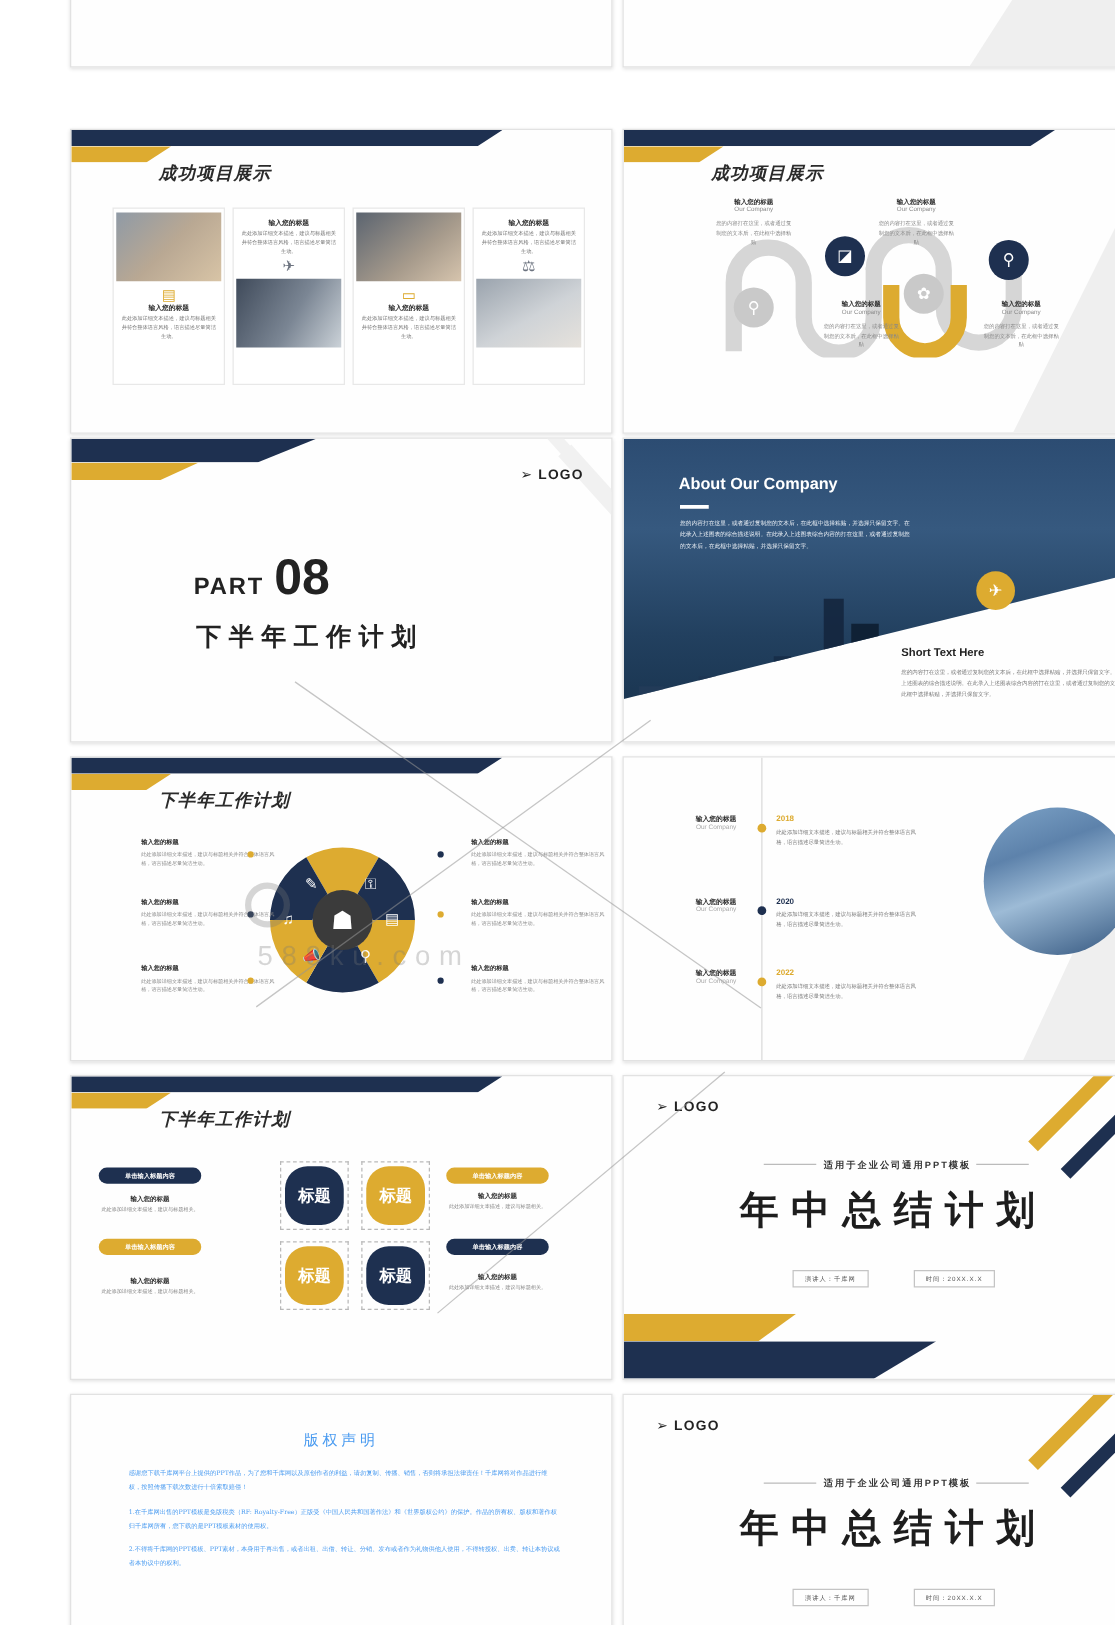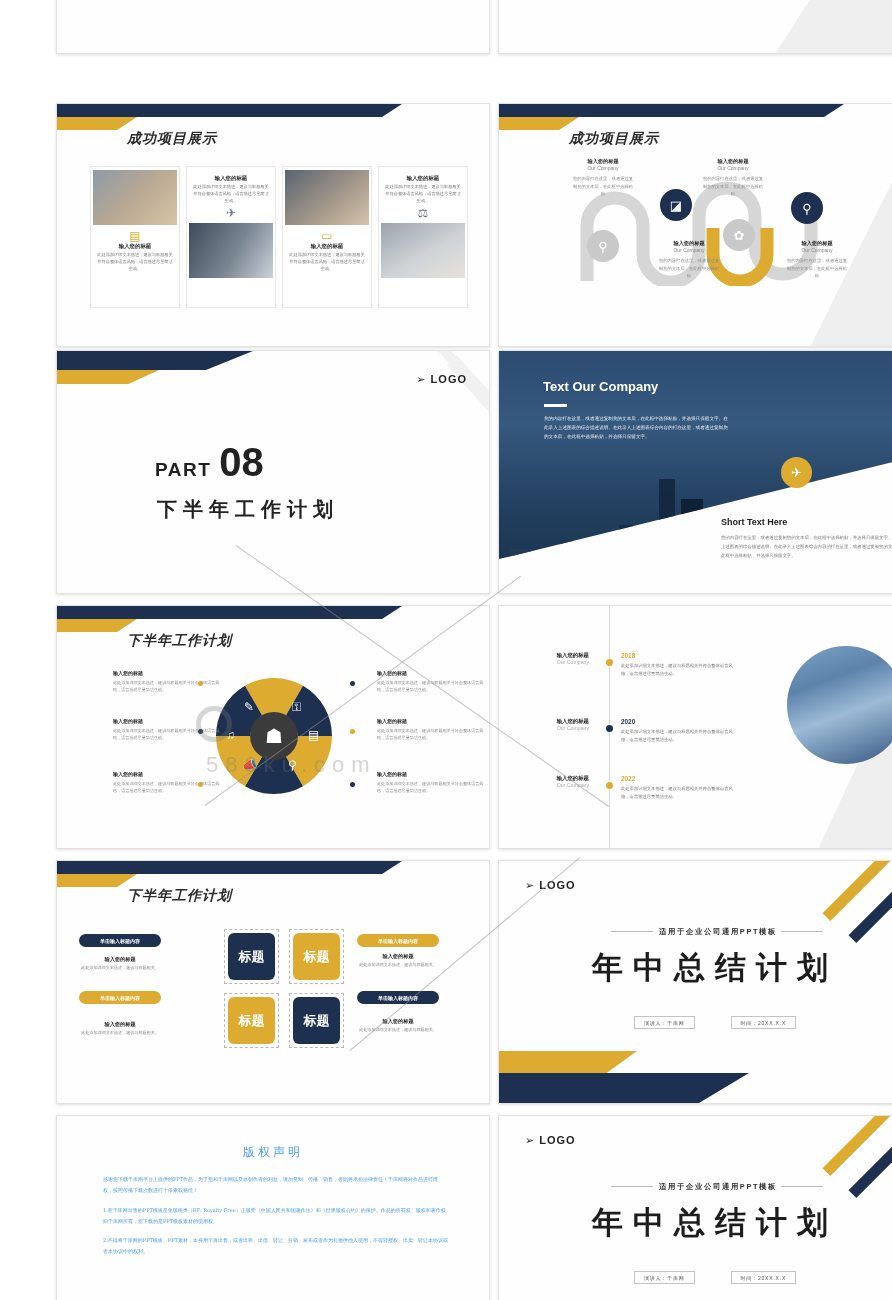--- a/index.html
+++ b/index.html
@@ -132,21 +132,21 @@
       border-radius:50%;
       background: linear-gradient(160deg,#7ea4c8 0%,#5d82ab 30%,#9dbbd6 55%,#32557e 100%); }
 
   
   .pill { position:absolute; width:82px; height:13px; border-radius:7px;
       display:flex; align-items:center; justify-content:center;
       color:#fff; font-size:5px; font-weight:bold; }
   .pill.navy { background:#1e3050; }
   .pill.gold { background:#ddab30; }
   .blk-wrap { position:absolute; width:55px; height:55px; border:1px dashed #b9b9b9; padding:3px; }
-  .blk { width:100%; height:100%; border-radius:6px; color:#fff;
+  .blk { width:100%; height:100%; border-radius:18px; color:#fff;
       display:flex; align-items:center; justify-content:center;
       font-size:13px; font-weight:bold; }
   .blk.navy { background:#1e3050; }
   .blk.gold { background:#ddab30; }
   .blk-side { position:absolute; width:104px; text-align:center; }
   .blk-side .t { font-size:5.2px; font-weight:bold; color:#2b2b2b; }
   .blk-side .d { font-size:4.1px; line-height:1.7; color:#888; margin-top:2px; }
 
   
   .cv-sub { position:absolute; top:66px; left:3px; width:100%; text-align:center;
@@ -306,21 +306,21 @@
   </div>
 
   <div class="slide col-r r2">
     <div class="city">
       <div class="b" style="left:160px;bottom:36px;width:16px;height:78px;background:rgba(20,38,62,.9)"></div>
       <div class="b" style="left:182px;bottom:32px;width:22px;height:62px;background:rgba(14,30,50,.92)"></div>
       <div class="b" style="left:120px;bottom:28px;width:14px;height:40px;background:rgba(22,44,70,.85)"></div>
       <div class="b" style="left:60px;bottom:22px;width:18px;height:30px;background:rgba(30,54,82,.8)"></div>
       <div class="b" style="left:12px;bottom:20px;width:20px;height:24px;background:rgba(36,60,90,.75)"></div>
     </div>
-    <div class="about-t">Text Our Company</div>
+    <div class="about-t">About Our Company</div>
     <div class="about-u"></div>
     <div class="about-p">您的内容打在这里，或者通过复制您的文本后，在此框中选择粘贴，并选择只保留文字。在此录入上述图表的综合描述说明。在此录入上述图表综合内容的打在这里，或者通过复制您的文本后，在此框中选择粘贴，并选择只保留文字。</div>
     <div class="plane-circle">✈</div>
     <div class="short-t">Short Text Here</div>
     <div class="short-p">您的内容打在这里，或者通过复制您的文本后，在此框中选择粘贴，并选择只保留文字。在此录入上述图表的综合描述说明。在此录入上述图表综合内容的打在这里，或者通过复制您的文本后，在此框中选择粘贴，并选择只保留文字。</div>
     <div class="corner-br">
       
     </div>
   </div>
 

